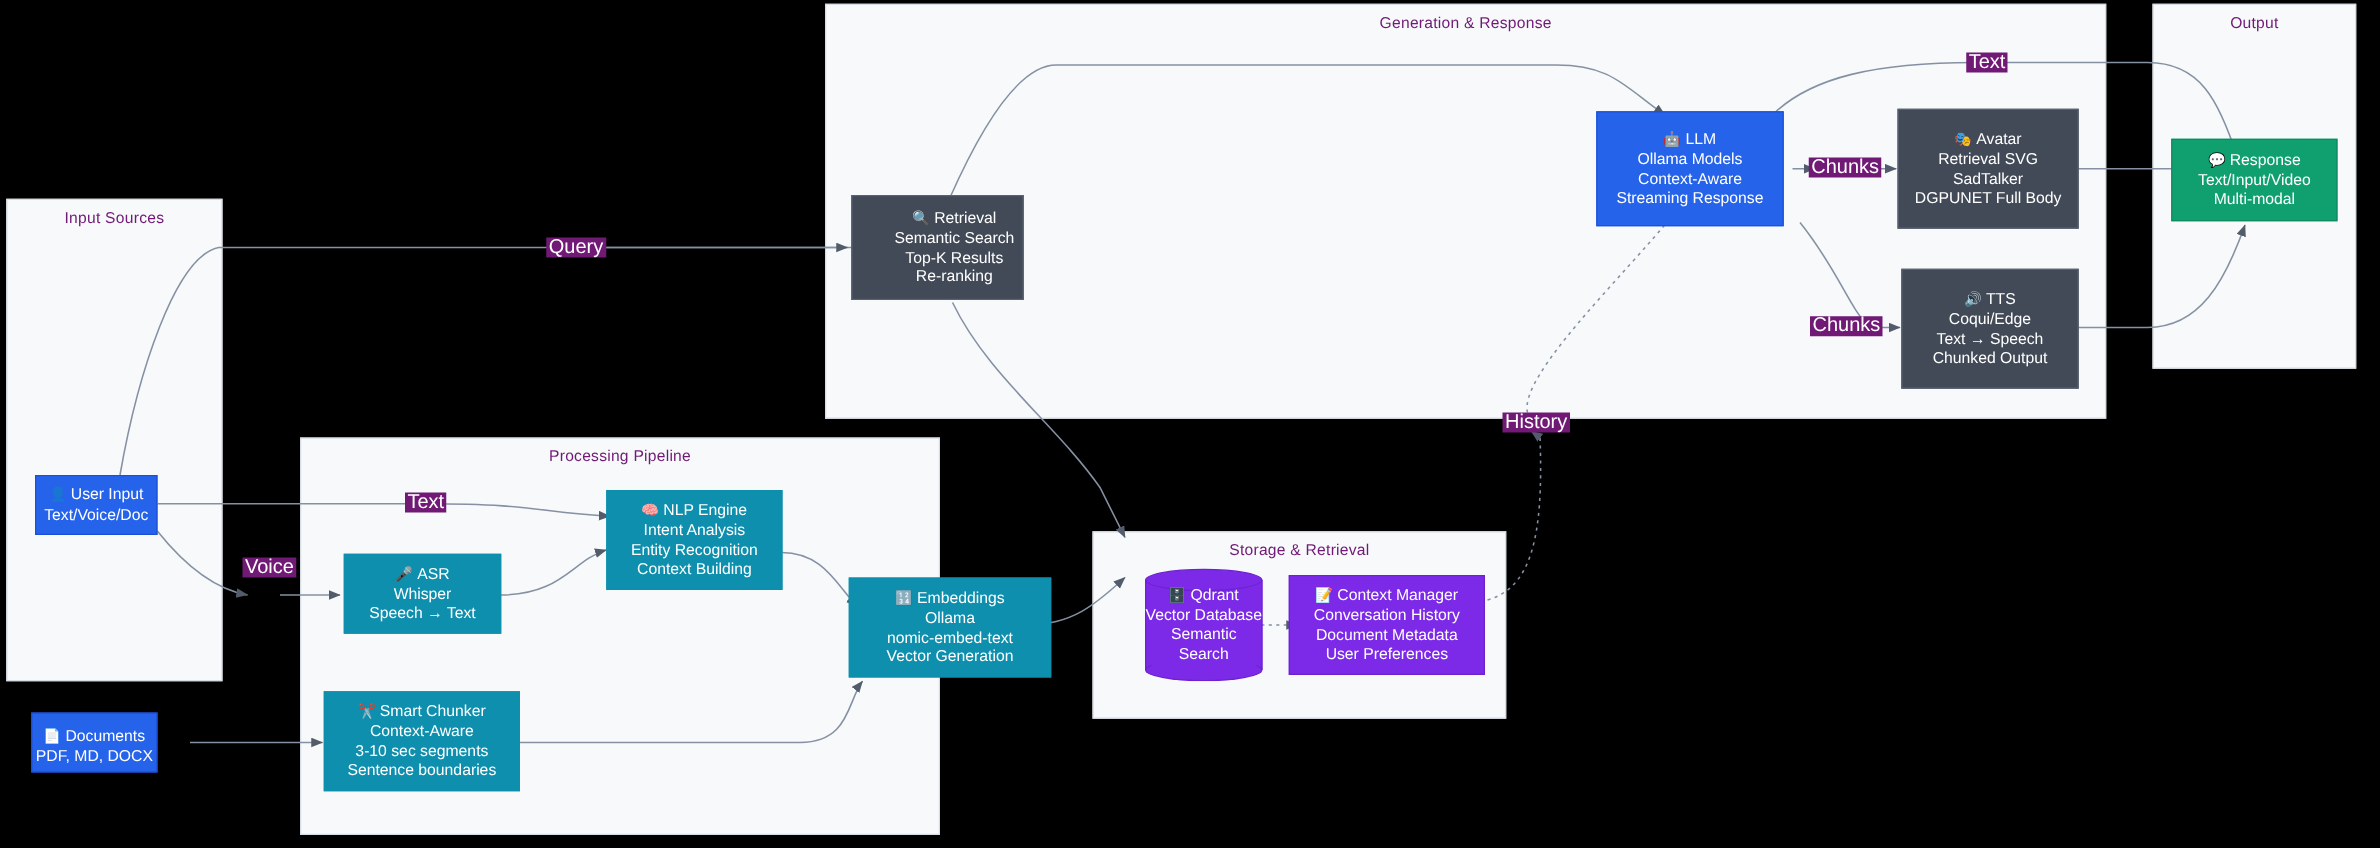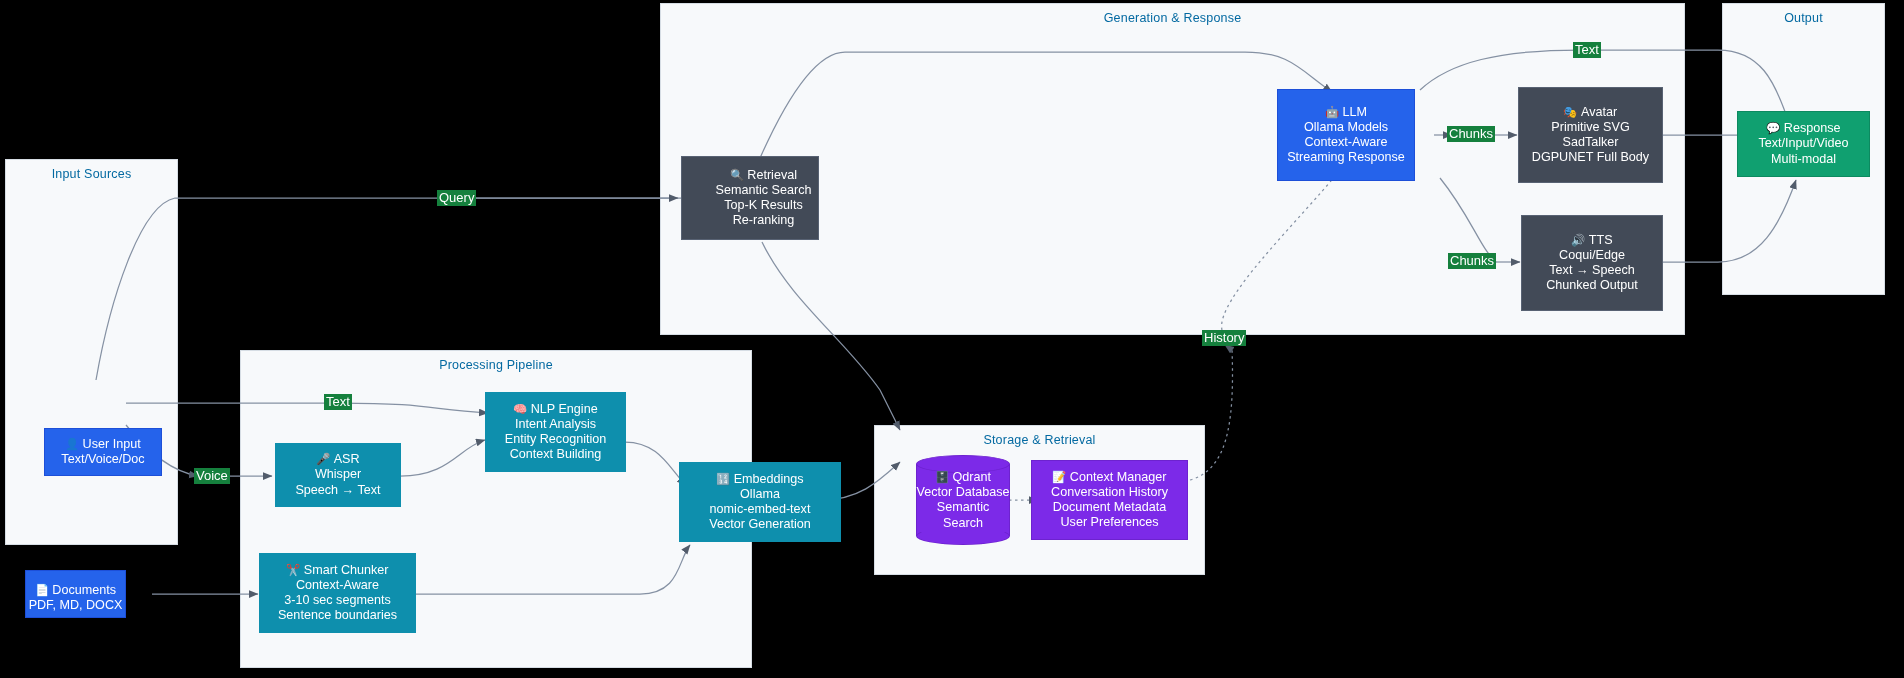--- a/index.html
+++ b/index.html
@@ -3,21 +3,21 @@
 <meta charset="utf-8">
 <style>
   html,body{margin:0;padding:0;background:#000;}
   body{width:1904px;height:678px;position:relative;overflow:hidden;
        font-family:"Liberation Sans","DejaVu Sans",sans-serif;}
   #stage{position:absolute;inset:0;width:1904px;height:678px;}
 
   
   .cluster{position:absolute;background:#f7f9fb;border:1px solid #d6dde4;box-sizing:border-box;}
   .cluster-title{position:absolute;left:0;right:0;top:7px;text-align:center;
-      font-size:12.5px;color:#0369a1;letter-spacing:.2px;}
+      font-size:12.5px;color:#701a75;letter-spacing:.2px;}
 
   
   .node{position:absolute;box-sizing:border-box;display:flex;flex-direction:column;
         align-items:center;justify-content:center;text-align:center;color:#fff;
         font-size:12.6px;line-height:15.2px;padding:4px 6px;}
   .node .ttl{display:block;white-space:nowrap;}
   .node .ln{display:block;white-space:nowrap;}
   .ico{font-size:11.5px;margin-right:3px;}
 
   .n-blue{background:#2563eb;border:1.6px solid #1d4fd8;}
@@ -31,21 +31,21 @@
   .cyl .body{position:absolute;left:0;right:0;top:9px;bottom:9px;background:#7c2ae8;
        border-left:1.6px solid #6d22cf;border-right:1.6px solid #6d22cf;}
   .cyl .cap{position:absolute;left:0;right:0;height:18px;background:#7c2ae8;
        border:1.6px solid #6d22cf;border-radius:50%;box-sizing:border-box;}
   .cyl .cap.top{top:0;}
   .cyl .cap.bot{bottom:0;border-top-color:transparent;}
   .cyl .txt{position:absolute;left:0;right:0;top:50%;transform:translateY(-50%);}
   .n-purple{background:#7c2ae8;border:1.6px solid #6d22cf;}
 
   
-  .elabel{position:absolute;background:#15803d;color:#fff;font-size:13px;
+  .elabel{position:absolute;background:#701a75;color:#fff;font-size:16px;
           line-height:16px;padding:0 2px;white-space:nowrap;}
 
   svg.edges{position:absolute;left:0;top:0;width:1904px;height:678px;overflow:visible;}
 </style>
 </head>
 <body>
 
 <div id="stage">
 
   <div class="cluster" style="left:5px;top:159px;width:173px;height:386px;">
@@ -112,21 +112,21 @@
       <path d="M1492,262 L 1520,262"></path>
 
       <path d="M1420,90 C 1450,62 1500,50 1580,50 L 1718,50 C 1760,50 1775,80 1790,126"></path>
 
       <path d="M1662,135 L 1792,135"></path>
 
       <path d="M1662,262 L 1718,262 C 1760,262 1780,225 1796,180"></path>
     </g>
   </svg>
 
-  <div class="node n-blue" style="left:44px;top:380px;width:118px;height:48px;margin-top:48px;">
+  <div class="node n-blue" style="left:28px;top:380px;width:98px;height:48px;">
     <span class="ttl">
       <span class="ico">👤</span><span>User Input</span>
     </span>
     <span class="ln">Text/Voice/Doc</span>
   </div>
 
   <div class="node n-blue" style="left:25px;top:570px;width:101px;height:48px;justify-content:flex-end;">
     <span class="ttl">
       <span class="ico">📄</span><span>Documents</span>
     </span>
@@ -192,34 +192,34 @@
 
   <div class="node n-slate" style="left:681px;top:156px;width:138px;height:84px;padding-left:33px;">
     <span class="ttl">
       <span class="ico">🔍</span><span>Retrieval</span>
     </span>
     <span class="ln">Semantic Search</span>
     <span class="ln">Top-K Results</span>
     <span class="ln">Re-ranking</span>
   </div>
 
-  <div class="node n-blue" style="left:1277px;top:89px;width:138px;height:92px;">
+  <div class="node n-blue" style="left:1277px;top:89px;width:150px;height:92px;">
     <span class="ttl">
       <span class="ico">🤖</span><span>LLM</span>
     </span>
     <span class="ln">Ollama Models</span>
     <span class="ln">Context-Aware</span>
     <span class="ln">Streaming Response</span>
   </div>
 
   <div class="node n-slate" style="left:1518px;top:87px;width:145px;height:96px;">
     <span class="ttl">
       <span class="ico">🎭</span><span>Avatar</span>
     </span>
-    <span class="ln">Primitive SVG</span>
+    <span class="ln">Retrieval SVG</span>
     <span class="ln">SadTalker</span>
     <span class="ln">DGPUNET Full Body</span>
   </div>
 
   <div class="node n-slate" style="left:1521px;top:215px;width:142px;height:96px;">
     <span class="ttl">
       <span class="ico">🔊</span><span>TTS</span>
     </span>
     <span class="ln">Coqui/Edge</span>
     <span class="ln">Text → Speech</span>
@@ -229,19 +229,19 @@
   <div class="node n-green" style="left:1737px;top:87px;width:133px;height:66px;margin-top:24px;">
     <span class="ttl">
       <span class="ico">💬</span><span>Response</span>
     </span>
     <span class="ln">Text/Input/Video</span>
     <span class="ln">Multi-modal</span>
   </div>
 
   <div class="elabel" style="left:437px;top:190px;">Query</div>
   <div class="elabel" style="left:324px;top:394px;">Text</div>
-  <div class="elabel" style="left:194px;top:468px;">Voice</div>
+  <div class="elabel" style="left:194px;top:446px;">Voice</div>
   <div class="elabel" style="left:1202px;top:330px;">History</div>
   <div class="elabel" style="left:1447px;top:126px;">Chunks</div>
   <div class="elabel" style="left:1448px;top:253px;">Chunks</div>
   <div class="elabel" style="left:1573px;top:42px;">Text</div>
 
 </div>
 
 </body></html>

